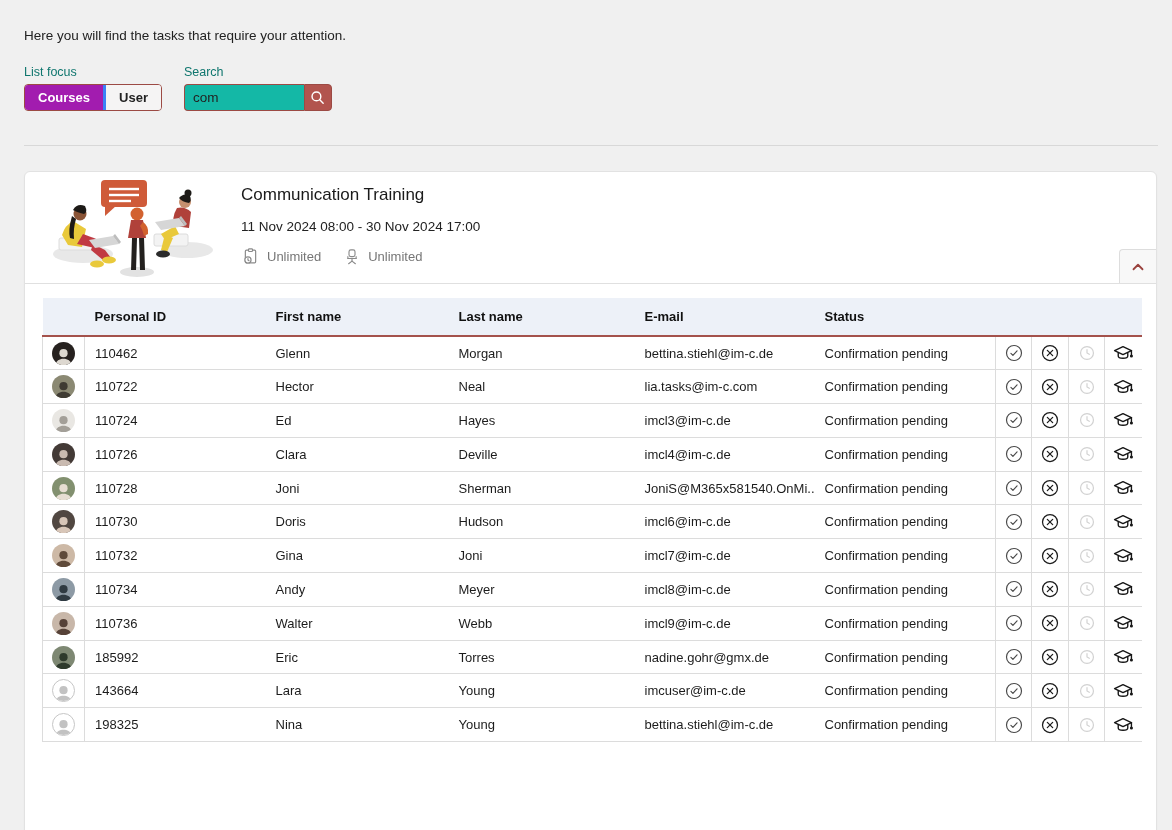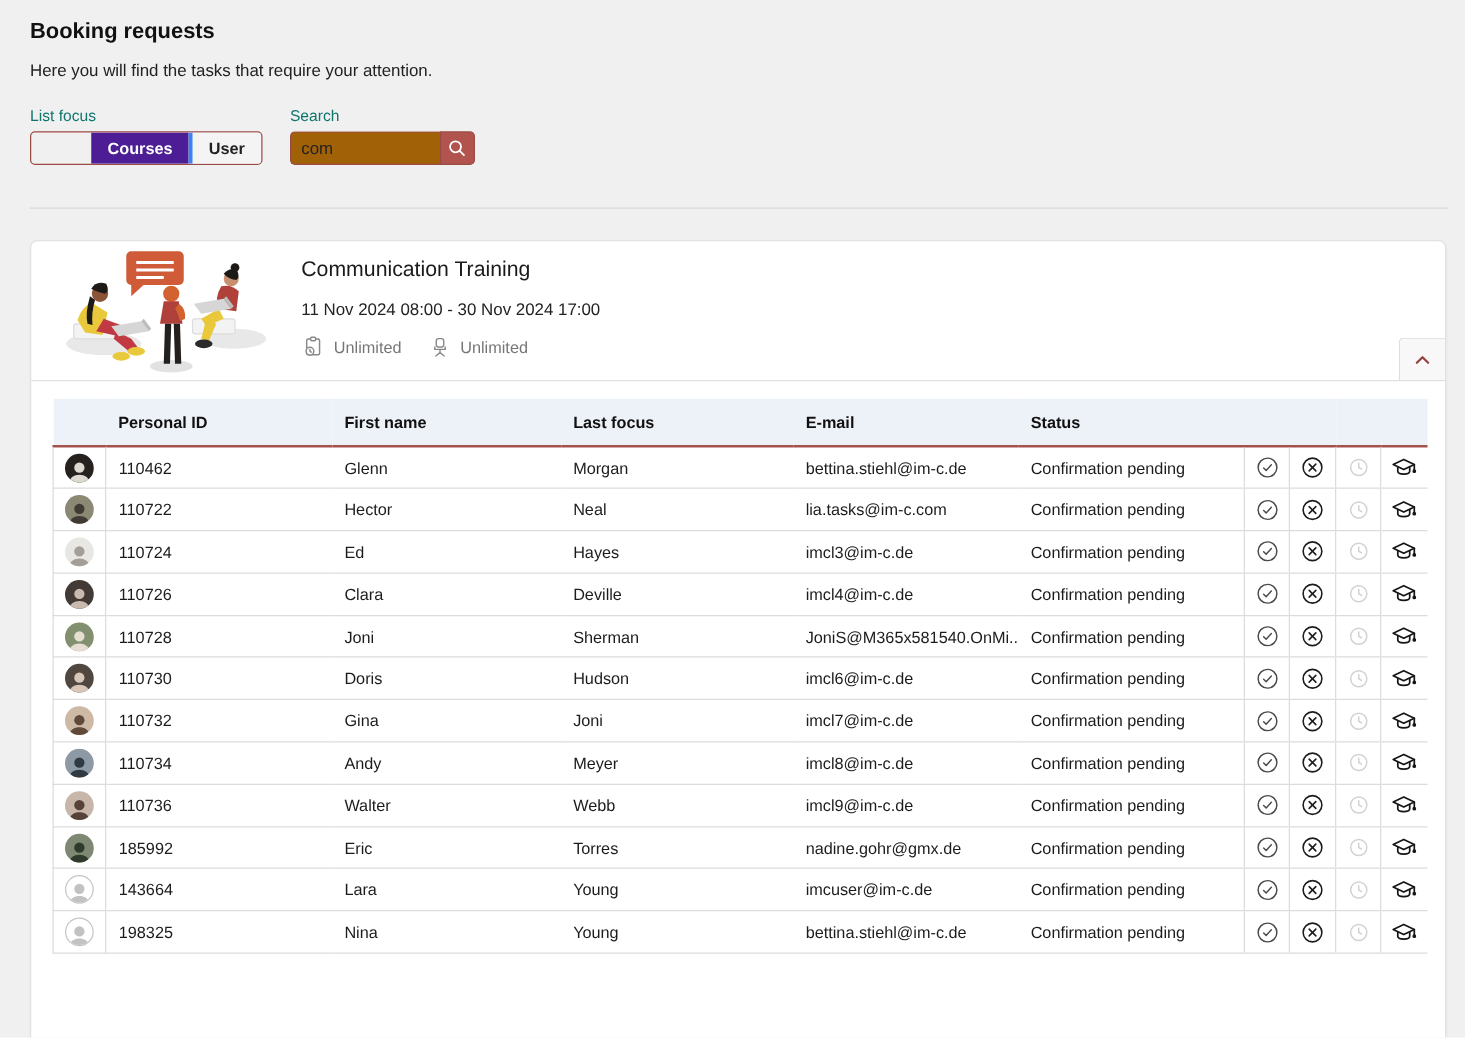--- a/index.html
+++ b/index.html
@@ -19,28 +19,28 @@
 
   .toggle {
     display: inline-flex; border: 1px solid #9c4a44; border-radius: 4px;
     overflow: hidden; height: 27px;
   }
   .toggle .seg {
     border: none; background: #f5f4f4; color: #222; font-weight: bold;
     font-size: 13px; padding: 0 13px; cursor: pointer; height: 100%;
     font-family: "Liberation Sans", sans-serif;
   }
-  .toggle .seg.active { background: #4c1d95; color: #fff; margin-left: 48px; }
+  .toggle .seg.active { background: #a21caf; color: #fff; }
   .toggle .seg:not(.active) { border-left: 3px solid #3b82f6; }
 
   .searchbox { display: inline-flex; height: 27px; }
   .searchbox input {
     width: 120px; height: 100%; border: 1px solid #9c4a44; border-right: none;
     border-radius: 4px 0 0 4px; padding: 0 8px; font-size: 13.5px;
-    color: #222; outline: none; background: #a16207;
+    color: #222; outline: none; background: #14b8a6;
     font-family: "Liberation Sans", sans-serif;
   }
   .search-btn {
     width: 28px; height: 100%; background: #b2544e; border: 1px solid #9c4a44;
     border-radius: 0 4px 4px 0; cursor: pointer;
     display: flex; align-items: center; justify-content: center;
   }
 
   .divider { border: none; border-top: 1px solid #d8d8d8; margin: 34px 14px 0 24px; }
 
@@ -103,21 +103,20 @@
     background: none; border: none; cursor: pointer; padding: 0;
     display: inline-flex; align-items: center; justify-content: center;
     vertical-align: middle;
   }
   .action-btn.disabled { cursor: default; }
 </style>
 </head>
 <body>
 
 <div class="top">
-  <div class="page-title">Booking requests</div>
   <div class="page-subtitle">Here you will find the tasks that require your attention.</div>
 
   <div class="filters">
     <div class="filter-group">
       <div class="filter-label">List focus</div>
       <div class="toggle">
         <button class="seg active">Courses</button>
         <button class="seg">User</button>
       </div>
     </div>
@@ -230,21 +229,21 @@
         <col style="width:36px">
           <col style="width:37px">
           <col style="width:36px">
           <col style="width:37px">
       </colgroup>
       <thead>
         <tr>
           <th class="no-pad"></th>
           <th>Personal ID</th>
           <th>First name</th>
-          <th>Last focus</th>
+          <th>Last name</th>
           <th>E-mail</th>
           <th>Status</th>
           <th class="no-pad"></th>
           <th class="no-pad"></th>
           <th class="no-pad"></th>
           <th class="no-pad"></th>
         </tr>
       </thead>
       <tbody>
           <tr>

